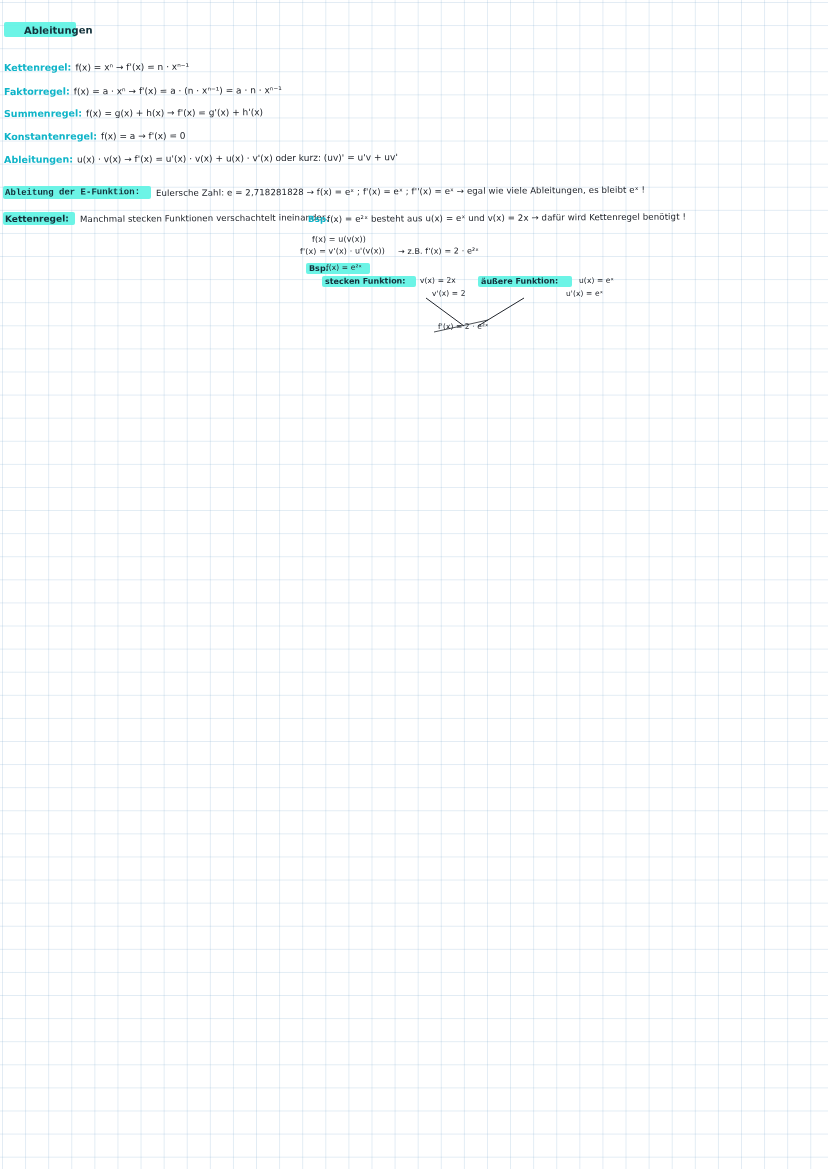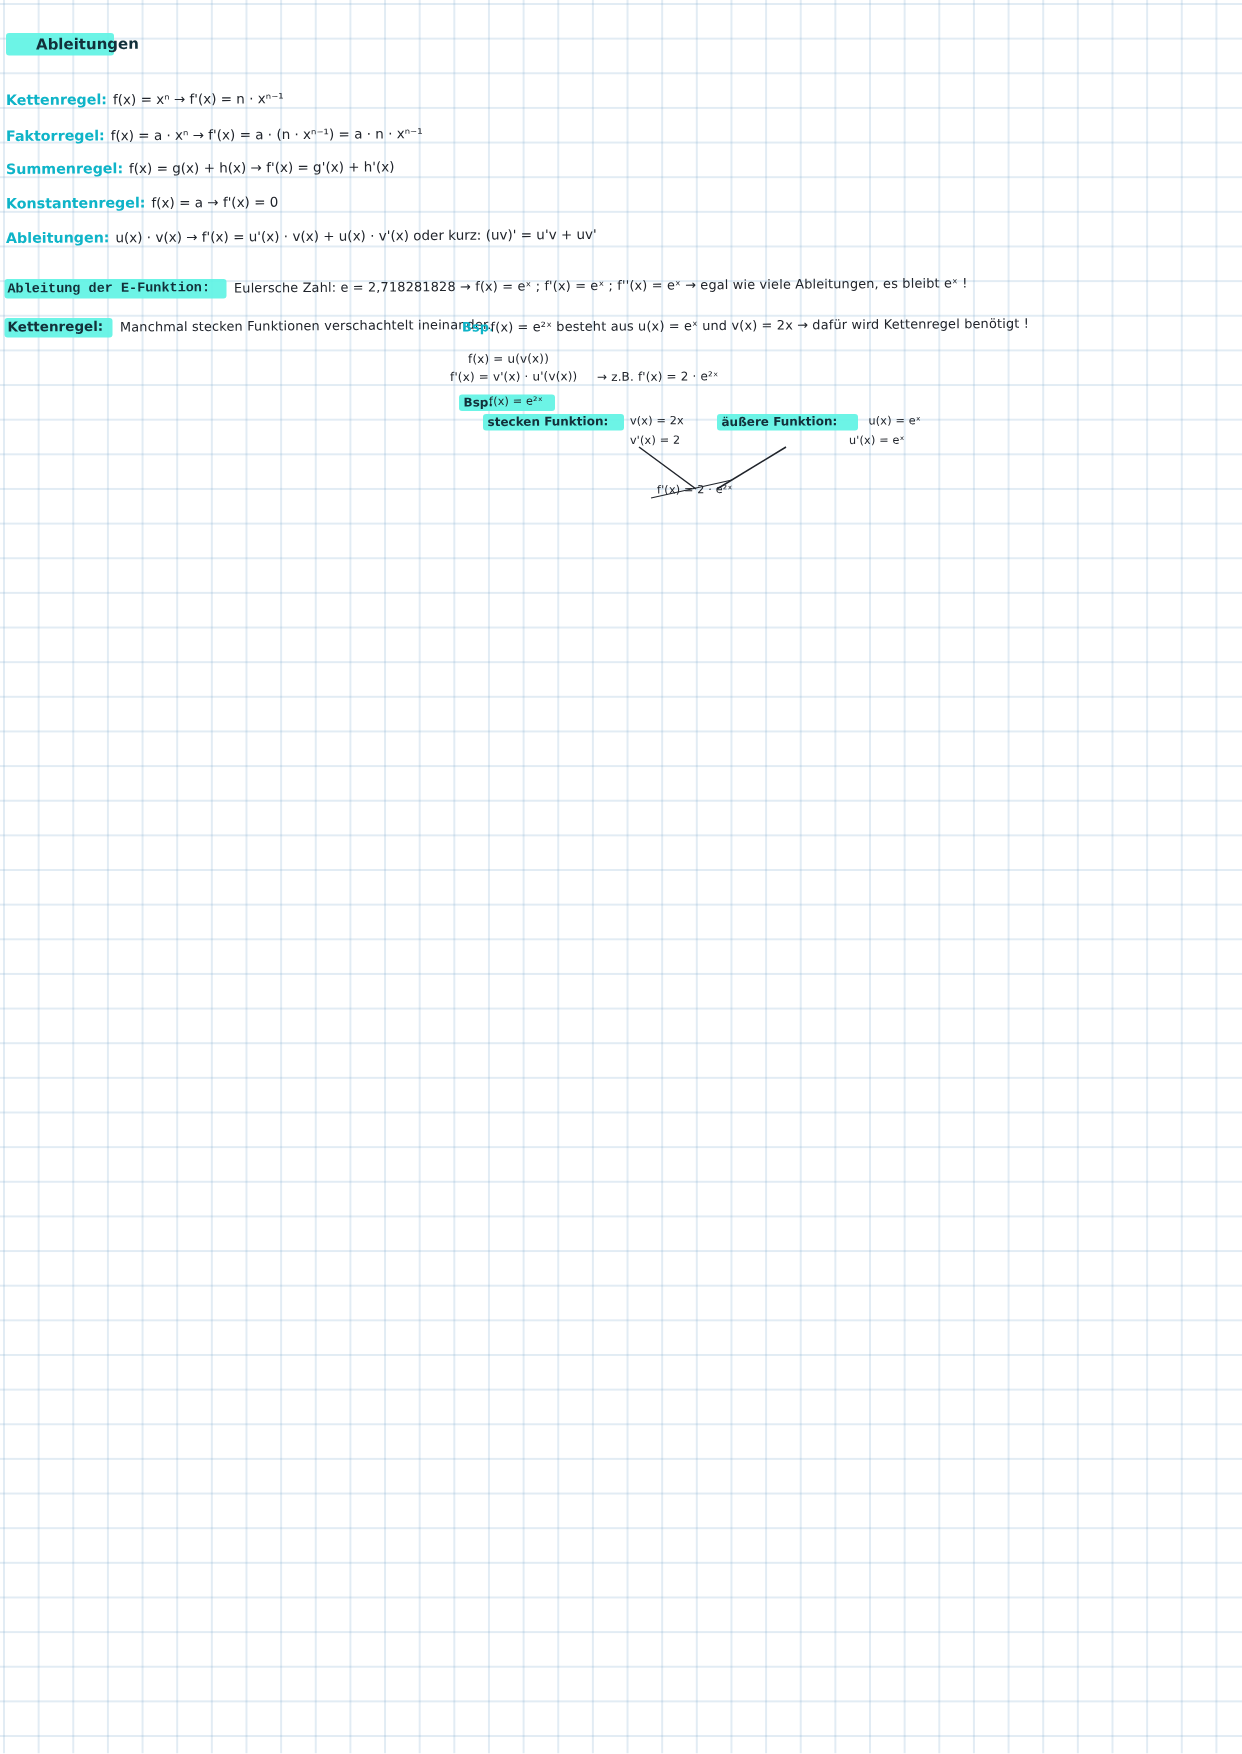--- a/index.html
+++ b/index.html
@@ -150,21 +150,21 @@
   <div class="hw dark small" style="left:300px; top:248px;">f'(x) = v'(x) · u'(v(x))</div>
   <div class="hw dark small" style="left:398px; top:248px;">→ z.B. f'(x) = 2 · e²ˣ</div>
 
   <div class="hl" style="left:306px; top:263px; width:64px; height:11px;"></div>
   <div class="hl-text" style="left:309px; top:264px; font-size:8px;">Bsp.</div>
   <div class="hw dark tiny" style="left:326px; top:264px;">f(x) = e²ˣ</div>
 
   <div class="hl" style="left:322px; top:276px; width:94px; height:11px;"></div>
   <div class="hl-text" style="left:325px; top:277px; font-size:8px;">stecken Funktion:</div>
   <div class="hw dark tiny" style="left:420px; top:277px;">v(x) = 2x</div>
-  <div class="hw dark tiny" style="left:420px; top:290px;">v'(x) = 2</div>
+  <div class="hw dark tiny" style="left:420px; top:290px;padding-left:12px;">v'(x) = 2</div>
 
   <div class="hl" style="left:478px; top:276px; width:94px; height:11px;"></div>
   <div class="hl-text" style="left:481px; top:277px; font-size:8px;">äußere Funktion:</div>
   <div class="hw dark tiny" style="left:562px; top:277px;margin-left:17px;">u(x) = eˣ</div>
   <div class="hw dark tiny" style="left:566px; top:290px;">u'(x) = eˣ</div>
 
   <svg class="arrowline" style="left:420px; top:296px; width:120px; height:36px;" viewBox="0 0 120 36">
     <path d="M6 2 L44 30" stroke="#20242b" stroke-width="1" fill="none"></path>
     <path d="M104 2 L58 30" stroke="#20242b" stroke-width="1" fill="none"></path>
   </svg>

